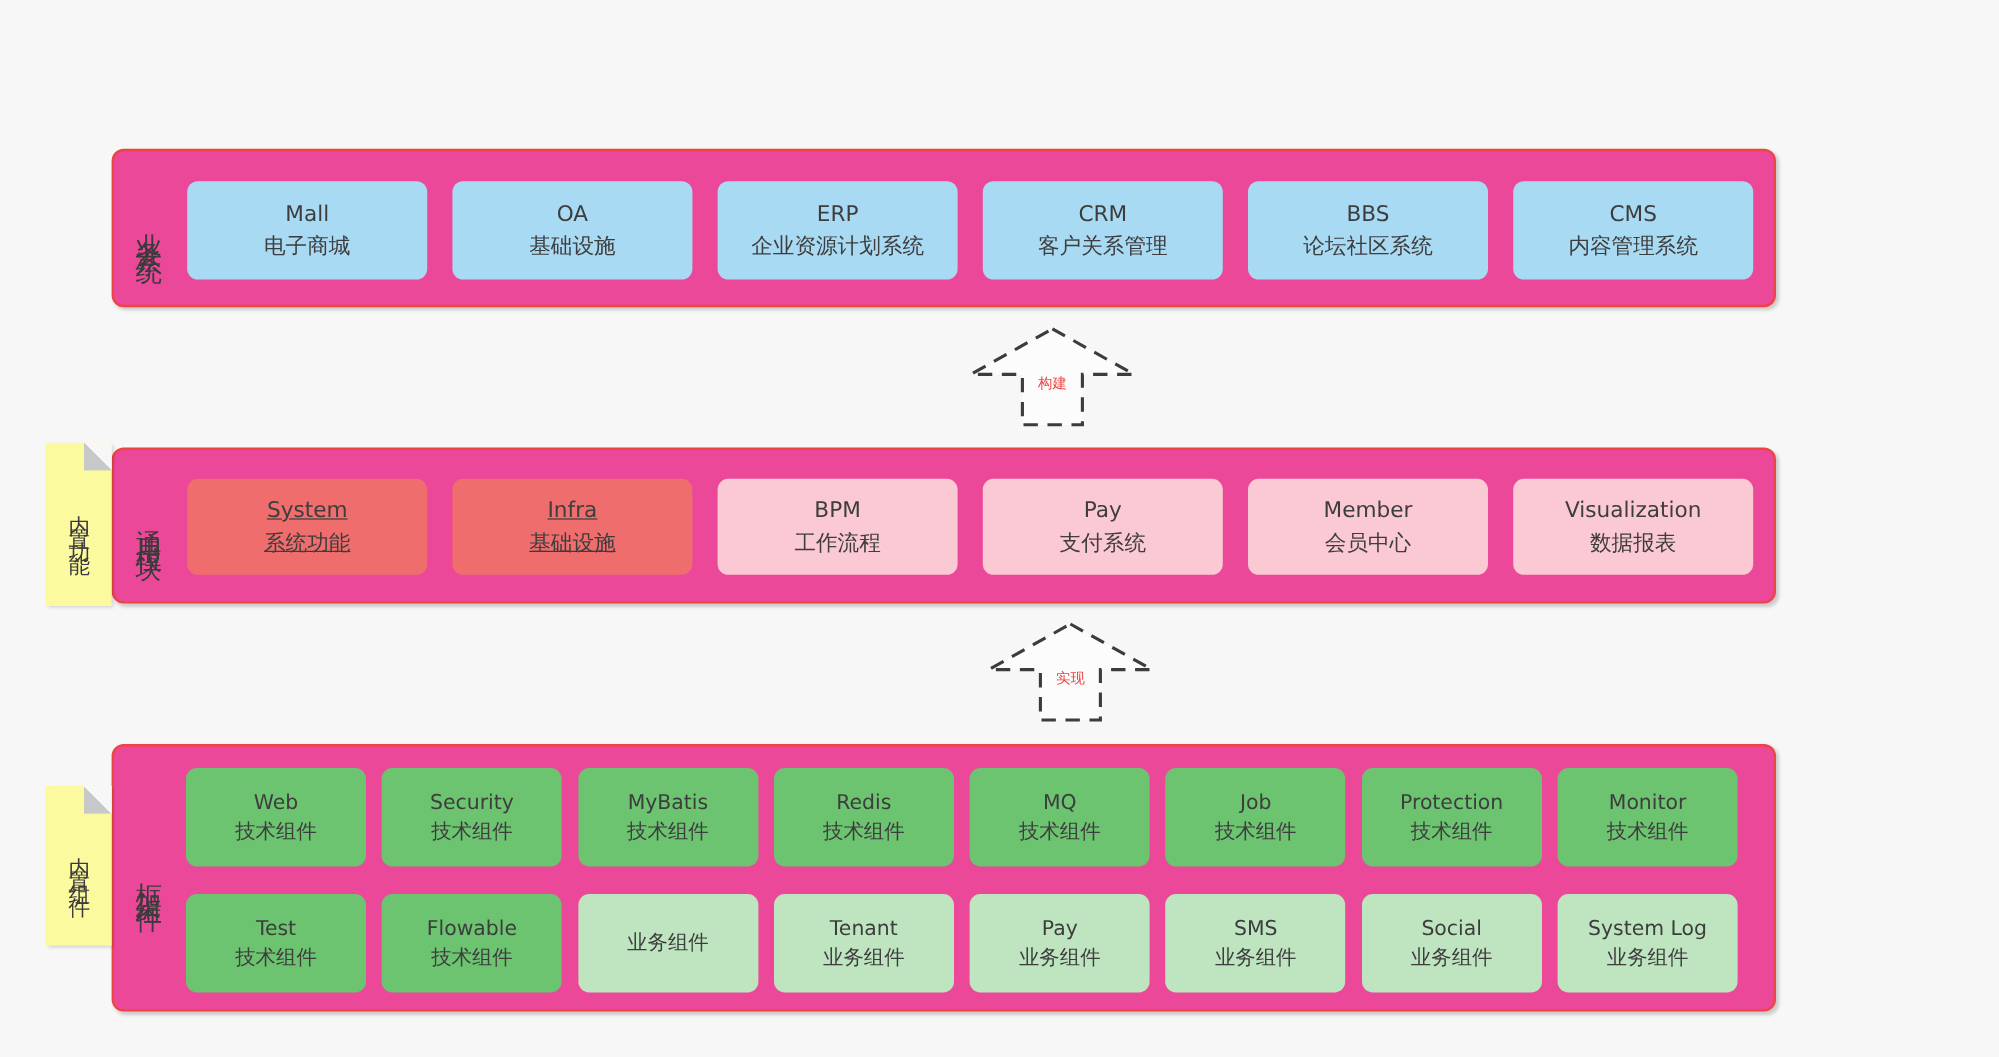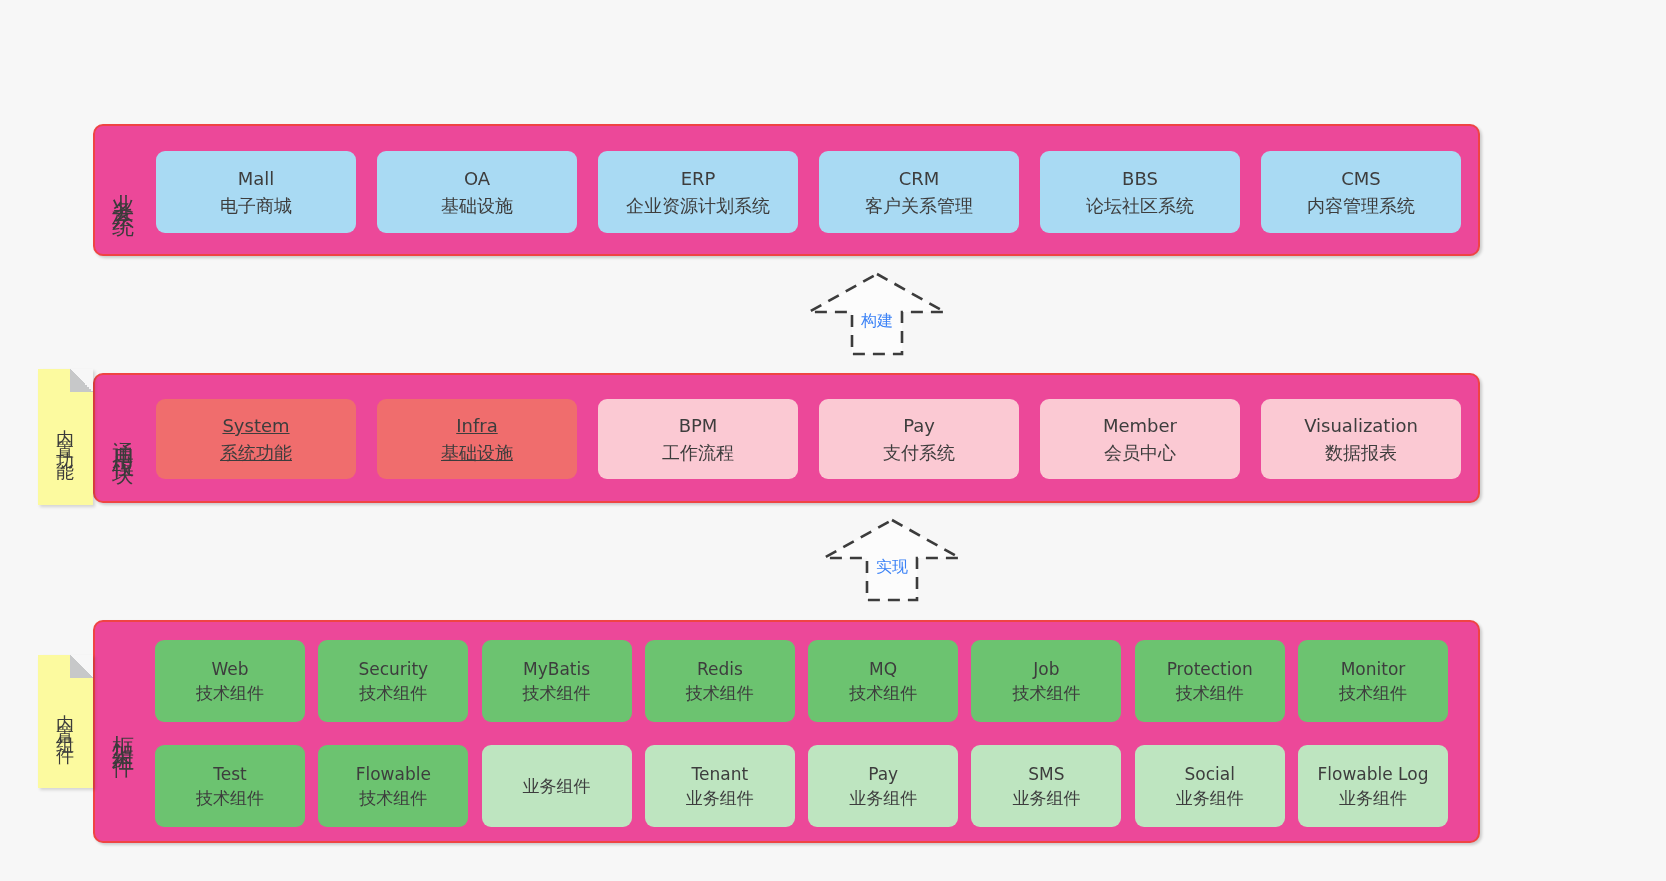--- a/index.html
+++ b/index.html
@@ -59,21 +59,21 @@
     font-size:18px;line-height:55px;letter-spacing:11px;color:#3b3b3b;
   }
 
   
   .block-arrow{position:absolute;width:140px;height:84px;}
   #arrow-build{left:807px;top:272px;}
   #arrow-implement{left:822px;top:518px;}
   .block-arrow svg{position:absolute;inset:0;}
   .arrow-label{
     position:absolute;top:38px;left:50%;transform:translateX(-50%);
-    background:#fcfcfc;padding:1px 3px;font-size:16px;color:#3b82f6;white-space:nowrap;
+    background:#fcfcfc;padding:1px 3px;font-size:12px;color:#ef4444;white-space:nowrap;
   }
 </style>
 </head>
 <body>
 
 <div id="canvas">
 
   <section class="layer" id="layer-business">
     <div class="layer-label">业务系统</div>
     <div class="box-row row6">
@@ -213,21 +213,21 @@
       </div>
       <div class="box lightgreen">
         <div>SMS</div>
         <div>业务组件</div>
       </div>
       <div class="box lightgreen">
         <div>Social</div>
         <div>业务组件</div>
       </div>
       <div class="box lightgreen">
-        <div>Flowable Log</div>
+        <div>System Log</div>
         <div>业务组件</div>
       </div>
     </div>
   </section>
 
   <div class="sticky" id="sticky-components">
     <div class="sticky-fold"></div>
     <div class="sticky-text">内置组件</div>
   </div>
 

